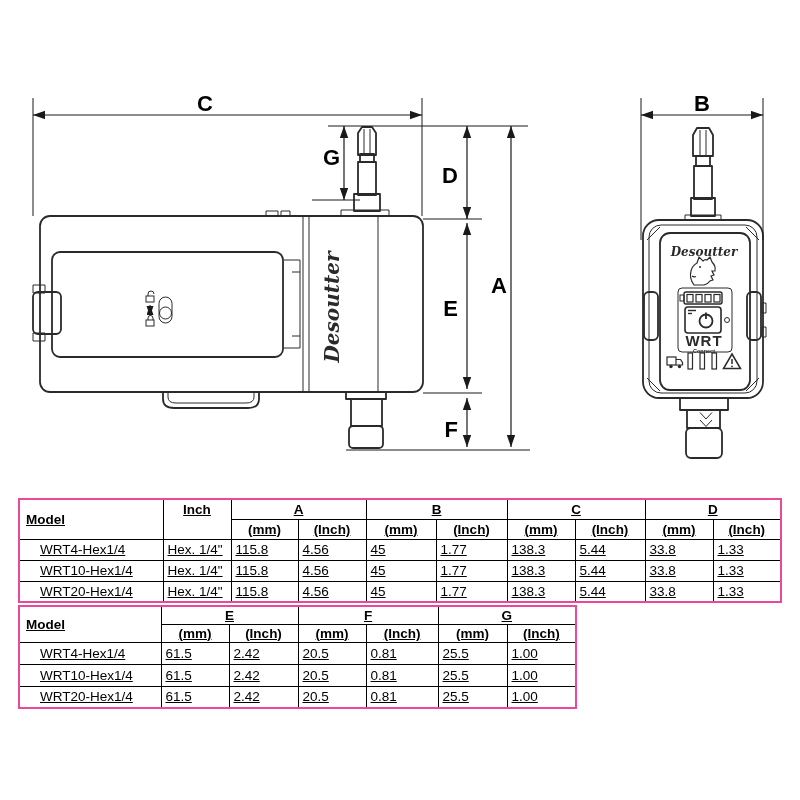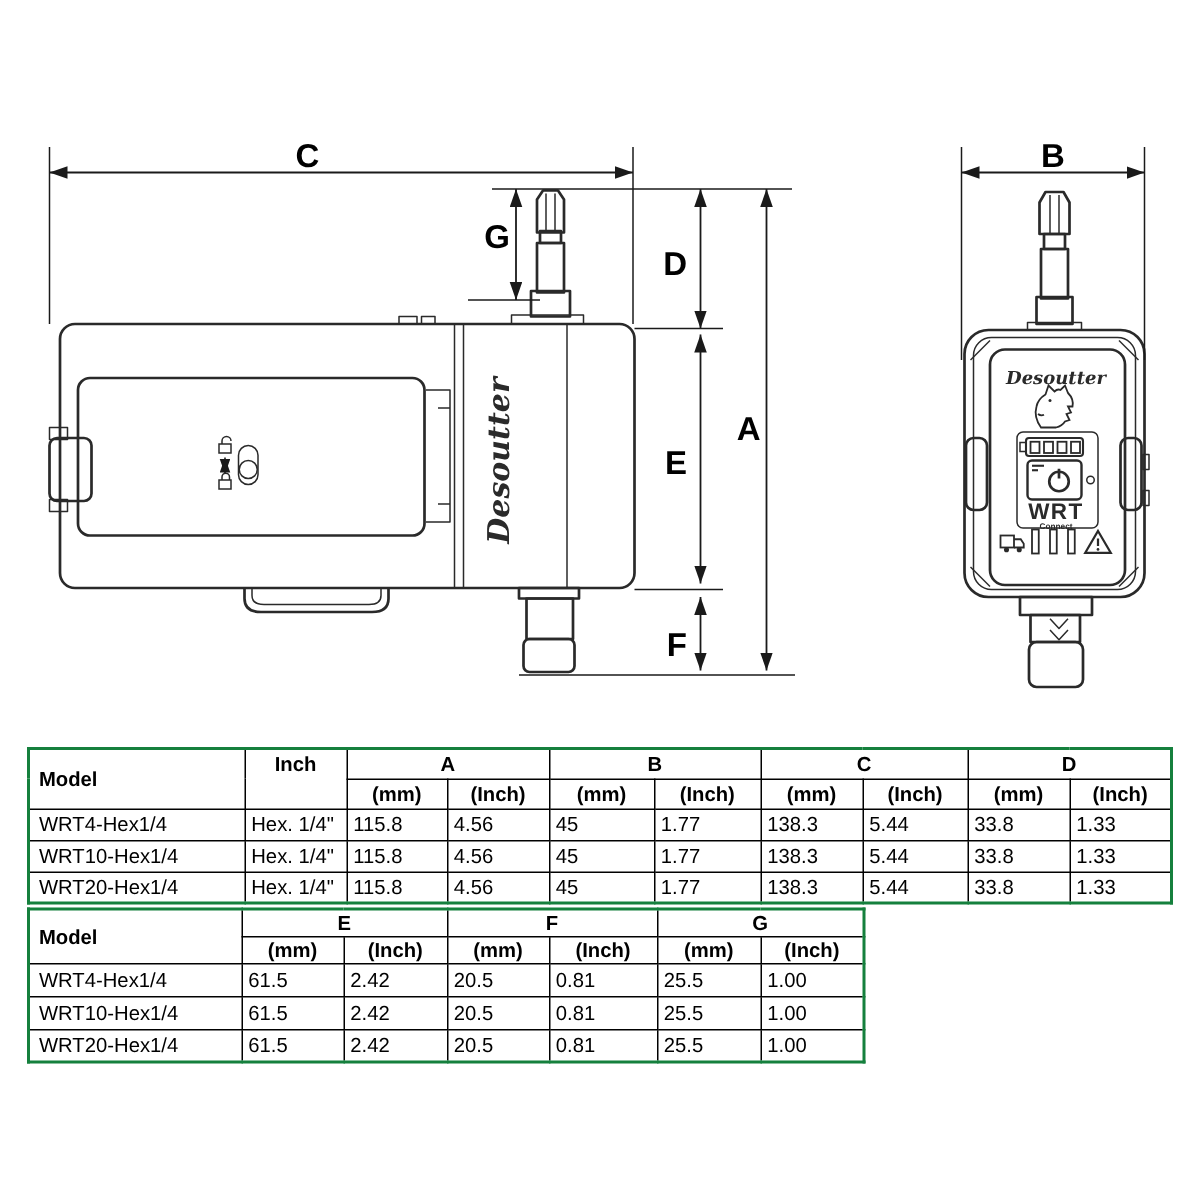--- a/index.html
+++ b/index.html
@@ -9,24 +9,24 @@
   .outline{fill:none;stroke:#2a2a2a;stroke-width:1.8;stroke-linejoin:round;}
   .thin{fill:none;stroke:#2a2a2a;stroke-width:1;stroke-linejoin:round;}
   .dim{stroke:#1a1a1a;stroke-width:1.2;fill:none;}
   .ext{stroke:#1a1a1a;stroke-width:1;fill:none;}
   .dimlabel{font-family:"Liberation Sans",sans-serif;font-weight:bold;font-size:22px;fill:#000;}
   .scriptlogo{font-family:"DejaVu Serif",serif;font-style:italic;font-weight:bold;fill:#2a2a2a;}
   .wrt{font-family:"Liberation Sans",sans-serif;font-weight:bold;fill:#2a2a2a;}
   table{border-collapse:collapse;table-layout:fixed;position:absolute;
         font-size:13.5px;background:#fff;}
   th,td{border:1px solid #000;padding:0 4px;overflow:hidden;white-space:nowrap;}
-  table{border:2px solid #15803d;}
+  table{border:2px solid #ec4899;text-decoration:underline;}
   th{font-weight:bold;text-align:center;}
   td.num{}
-  td.modelcell{text-align:left;padding-left:6px;}
+  td.modelcell{text-align:left;padding-left:20px;}
   td.drivecell{text-align:left;padding-left:4px;}
   th.modelhead{text-align:left;padding-left:6px;vertical-align:middle;}
   th.drivehead{vertical-align:top;padding-top:2px;}
   #table1{left:18px;top:498px;width:762px;}
   #table1 tr.hrow{height:20px;}
   #table1 tr.drow{height:21px;}
   #table2{left:18px;top:605px;width:557px;}
   #table2 tr.hrow{height:18px;}
   #table2 tr.drow{height:22px;}
 </style>

